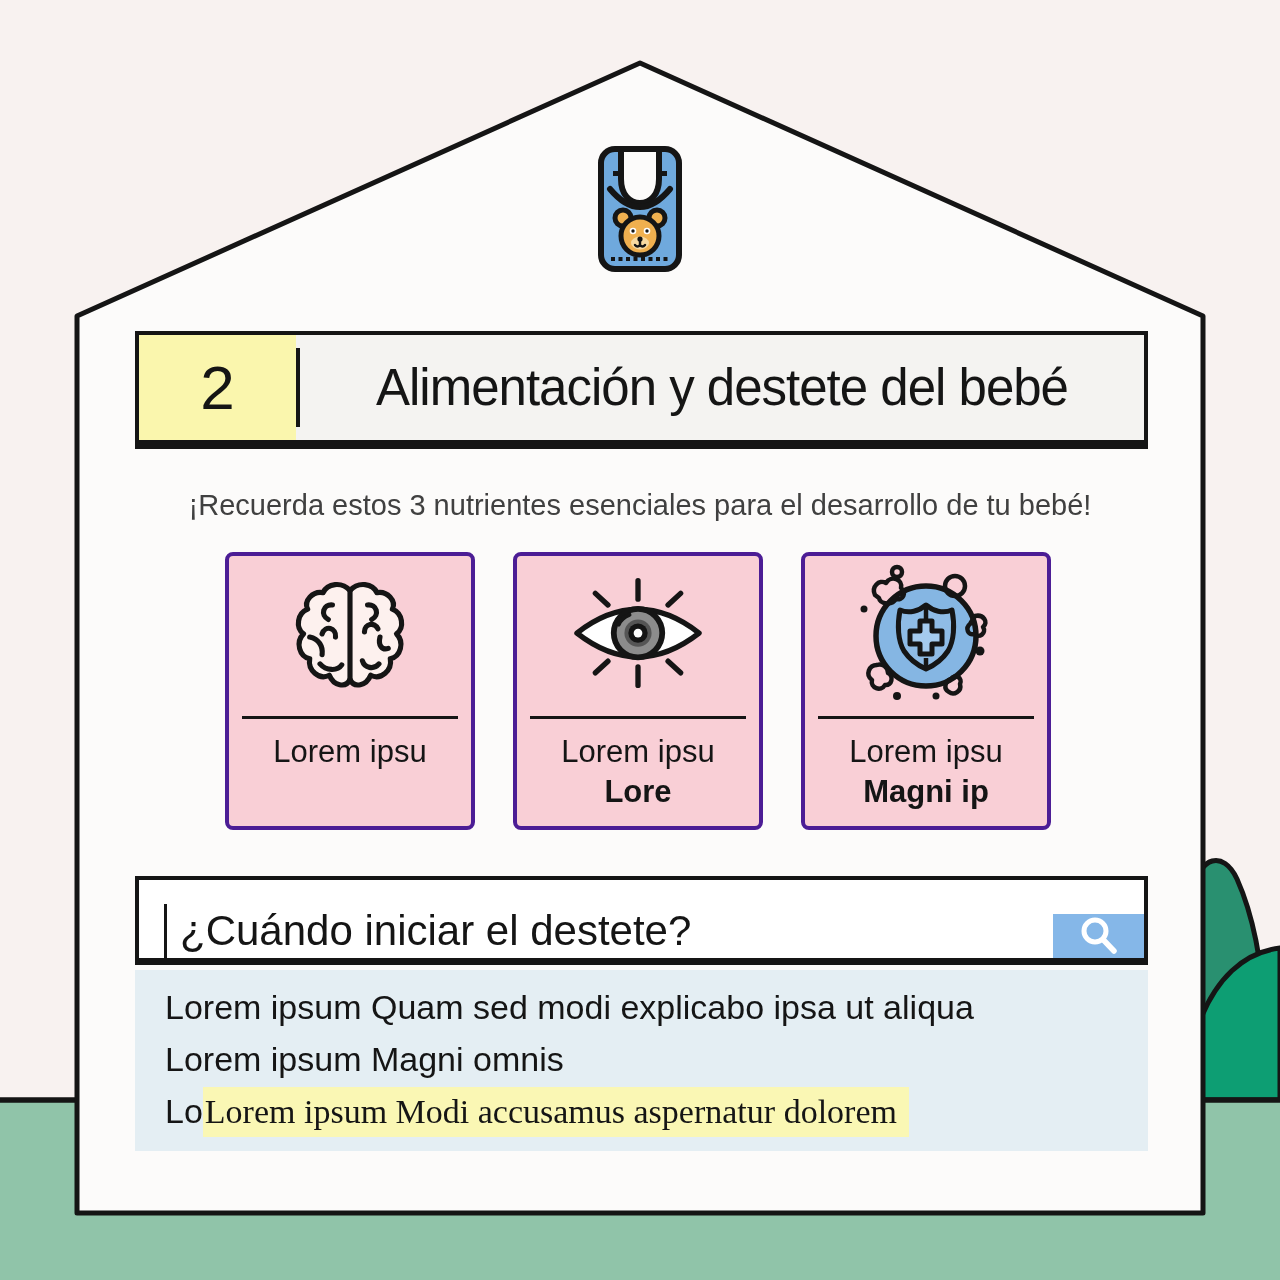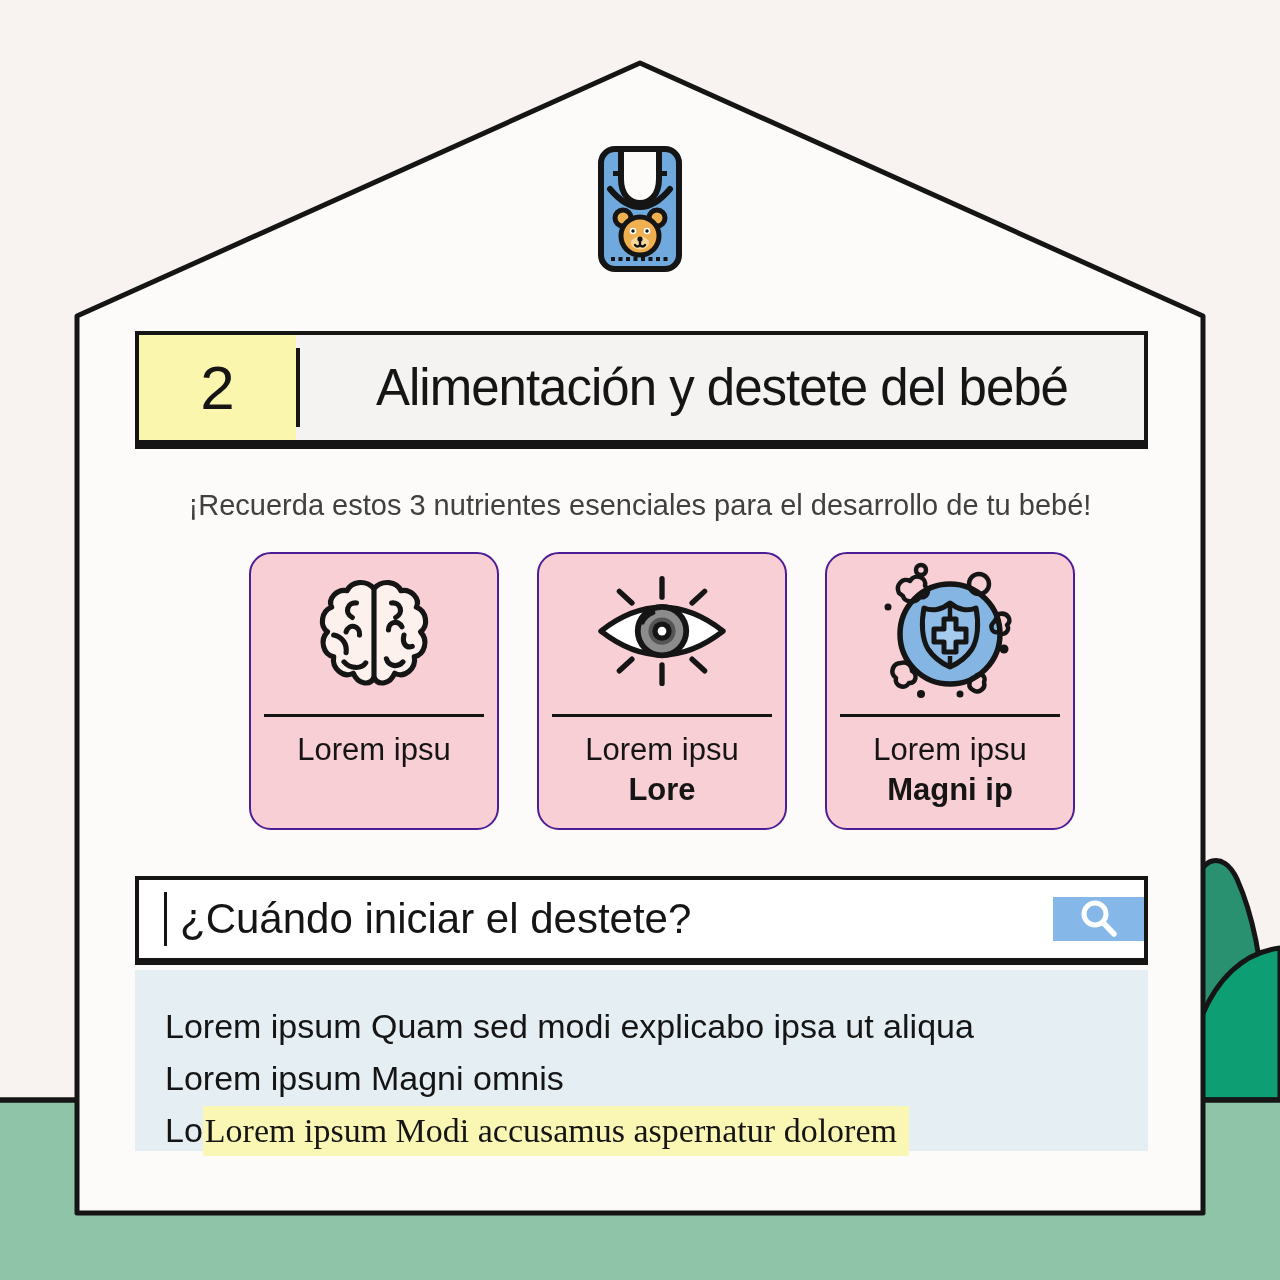--- a/index.html
+++ b/index.html
@@ -39,43 +39,43 @@
   }
 
   .subtitle {
     position:absolute; left:80px; right:80px; top:489px; text-align:center;
     font-size:29px; font-weight:500; color:#404040;
   }
 
   .card {
     position:absolute; top:552px; width:250px; height:278px; box-sizing:border-box;
     background:var(--card-pink,#f9cfd6);
-    border:2px solid #4c1d95; border-radius:22px;margin-left:24px;
+    border:4px solid #4c1d95; border-radius:8px;
   }
   .card-1 { left:225px; } .card-2 { left:513px; } .card-3 { left:801px; }
   .icon-area { height:160px; display:flex; align-items:center; justify-content:center; }
   .card-divider { border-top:3px solid #151515; margin:0 13px; }
   .labels { text-align:center; margin-top:13px; font-size:31px; line-height:40px; }
   .labels .b { font-weight:700; }
 
   .searchbar {
     position:absolute; left:135px; top:876px; width:1013px; height:89px; box-sizing:border-box;
     background:#ffffff; border:4px solid #151515; border-bottom-width:7px;
-    display:flex; align-items:center;
+    display:flex; align-items:flex-end;
   }
   .search-input { flex:1; display:flex; align-items:center; padding-left:25px; font-size:42px; font-weight:500; white-space:nowrap; overflow:hidden; }
   .cursor { width:3px; height:54px; background:#151515; margin-right:13px; flex:none; }
   .search-sep { width:3px; background:#151515; }
   .search-gap { width:9px; background:#ffffff; }
   .search-btn { width:91px; border:none; padding:0; background:var(--search-blue,#85b7e8); display:flex; align-items:center; justify-content:center; cursor:pointer; }
 
   .results {
     position:absolute; left:135px; top:970px; width:1013px; height:181px; box-sizing:border-box;
     background:var(--results-bg,#e4eef3);
-    padding:30px 0 0 30px; font-size:34px; font-weight:500;
+    padding:11px 0 0 30px; font-size:34px; font-weight:500;
   }
   .result-line { height:52px; line-height:52px; white-space:nowrap; }
   .hl { background:var(--highlight-yellow,#faf7b4); padding:6px 12px 7px 2px;font-family:Liberation Serif, serif; }
 </style>
 </head>
 <body>
 
 <div class="canvas">
 
   <svg class="scene" width="1280" height="1280" viewBox="0 0 1280 1280">

